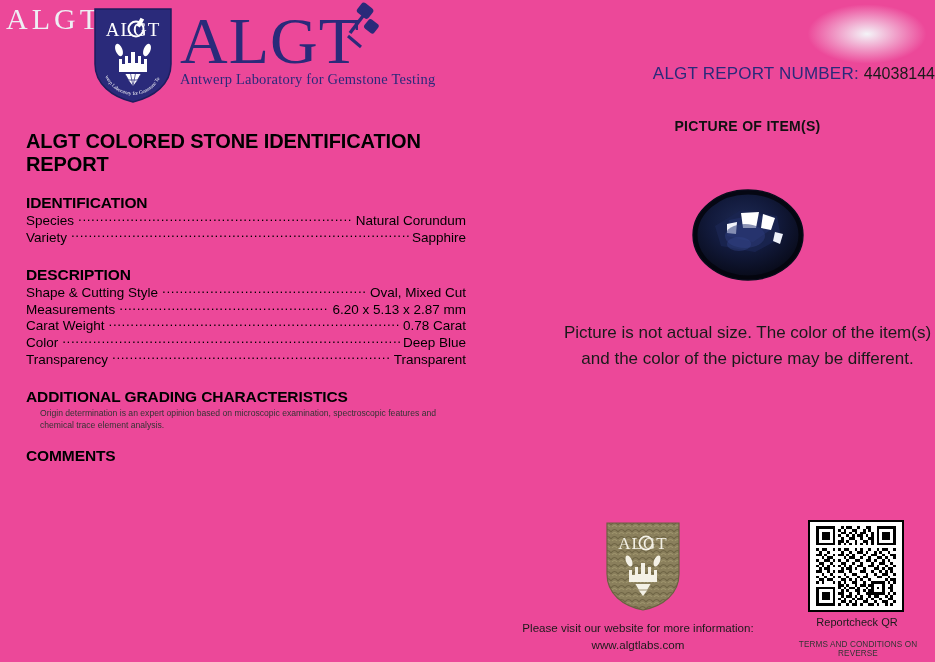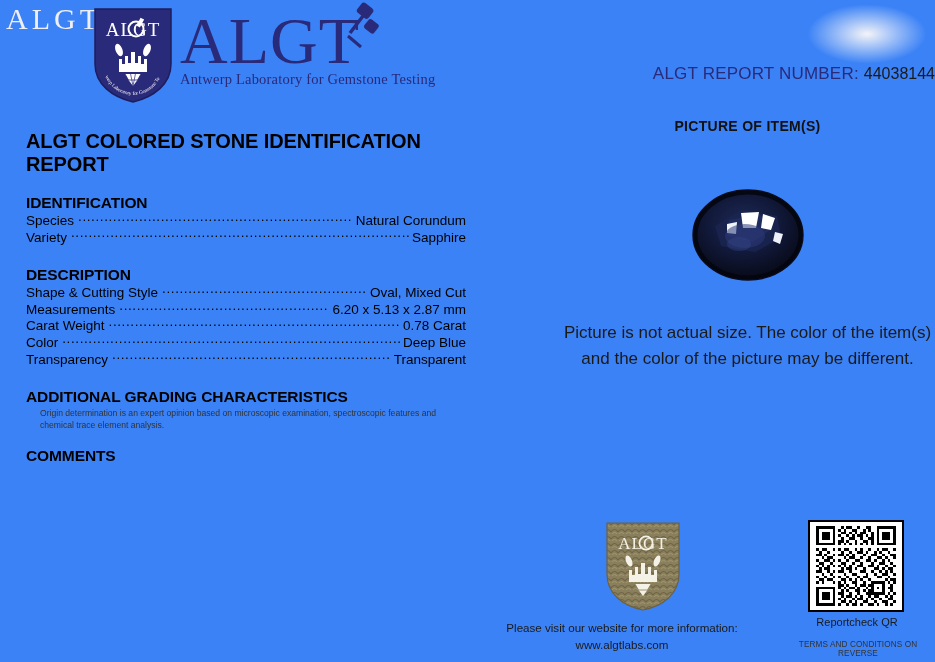--- a/index.html
+++ b/index.html
@@ -8,21 +8,21 @@
     width: 935px;
     height: 662px;
     background: #ffffff;
     font-family: "Liberation Sans", sans-serif;
   }
 
   .page {
     position: relative;
     width: 935px;
     height: 662px;
-    background: #3b82f6;
+    background: #ec4899;
     overflow: hidden;
   }
 
   
   .watermark {
     position: absolute;
     left: 6px; top: 2px;
     font-family: "Liberation Serif", serif;
     font-size: 30px;
     letter-spacing: 4px;
@@ -210,21 +210,21 @@
   
   .footer { position: absolute; left: 0; top: 512px; width: 935px; height: 150px; }
 
   .gold-seal {
     position: absolute;
     left: 604px; top: 8px;
     width: 78px; height: 92px;
   }
   .website-block {
     position: absolute;
-    left: 482px; top: 108px;
+    left: 498px; top: 108px;
     width: 280px;
     text-align: center;
     font-size: 11.6px;
     line-height: 1.45;
     color: #1a1a1a;
   }
 
   .qr-block {
     position: absolute;
     left: 808px; top: 8px;

